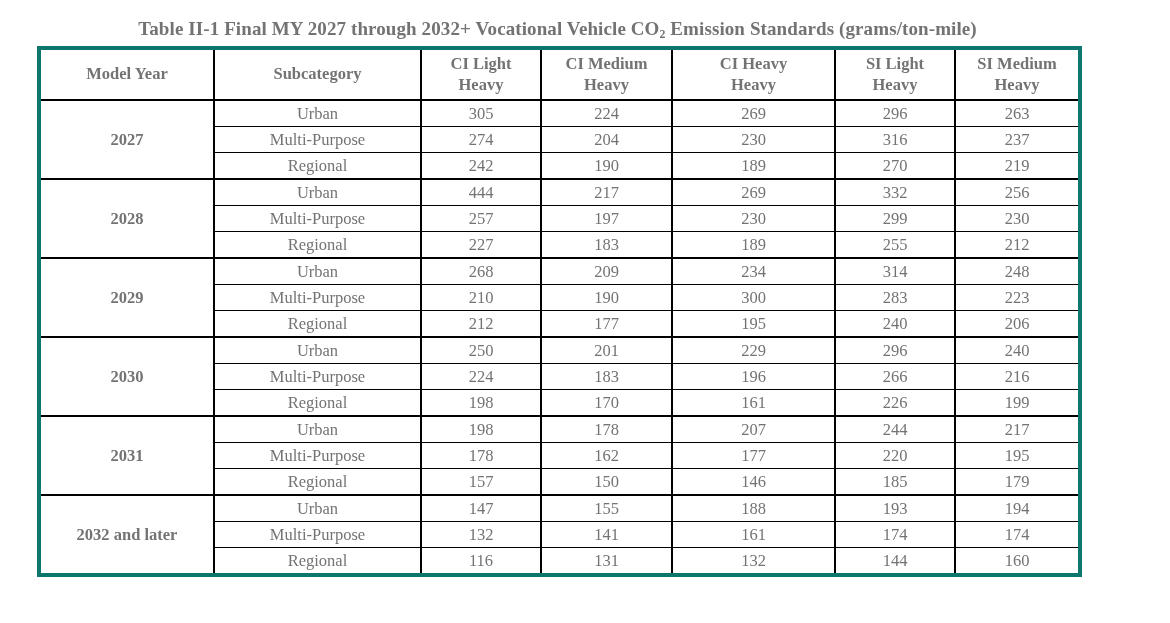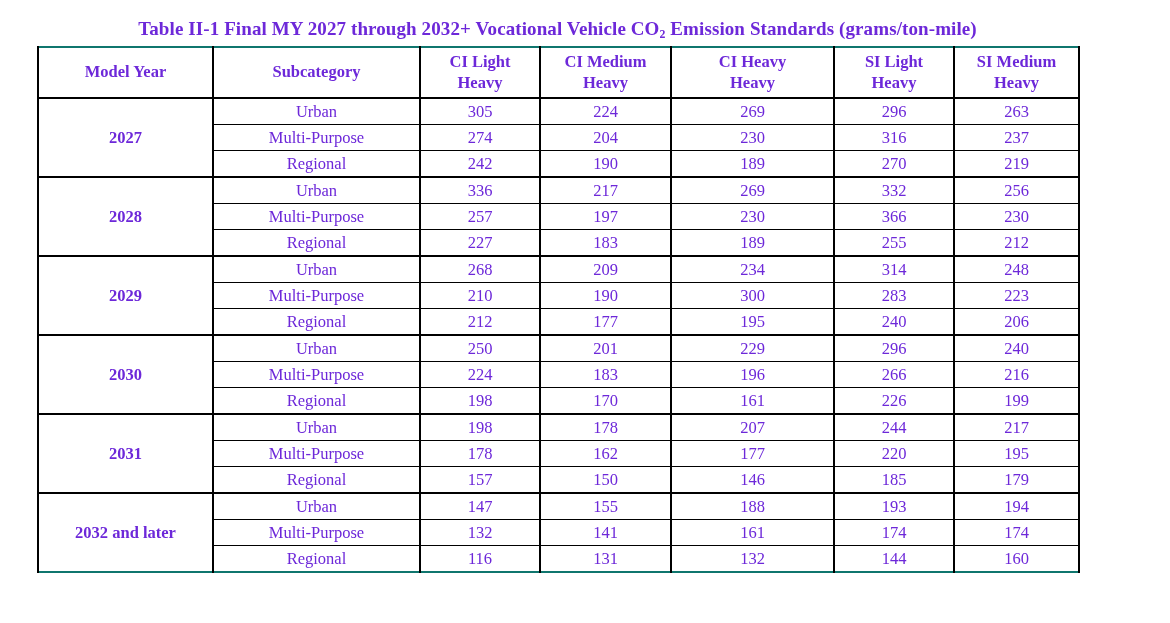--- a/index.html
+++ b/index.html
@@ -6,21 +6,21 @@
     margin: 0;
     padding: 0;
     background: #ffffff;
   }
   .page {
     position: relative;
     width: 1170px;
     height: 623px;
     background: #ffffff;
     font-family: "Liberation Serif", "DejaVu Serif", serif;
-    color: #6d28d9;
+    color: #737373;
     overflow: hidden;
   }
   .doc-title {
     position: absolute;
     top: 18px;
     left: 37px;
     width: 1041px;
     text-align: center;
     font-weight: bold;
     font-size: 19px;
@@ -31,21 +31,21 @@
     font-size: 0.62em;
     vertical-align: -0.25em;
   }
   table.std {
     position: absolute;
     top: 46px;
     left: 37px;
     width: 1041px;
     border-collapse: collapse;
     table-layout: fixed;
-    border: 2px solid #0f766e;
+    border: 4px solid #0f766e;
     padding-left: 36px;
   }
   table.std td, table.std th {
     border-left: 2px solid #000000;
     border-right: 2px solid #000000;
     border-top: 1px solid #000000;
     border-bottom: 1px solid #000000;
     text-align: center;
     vertical-align: middle;
     padding: 0;
@@ -143,32 +143,32 @@
         <td>242</td>
         <td>190</td>
         <td>189</td>
         <td>270</td>
         <td>219</td>
       </tr>
 
       <tr class="group-start">
         <td class="year" rowspan="3">2028</td>
         <td>Urban</td>
-        <td>336</td>
+        <td>444</td>
         <td>217</td>
         <td>269</td>
         <td>332</td>
         <td>256</td>
       </tr>
       <tr>
         <td>Multi-Purpose</td>
         <td>257</td>
         <td>197</td>
         <td>230</td>
-        <td>366</td>
+        <td>299</td>
         <td>230</td>
       </tr>
       <tr>
         <td>Regional</td>
         <td>227</td>
         <td>183</td>
         <td>189</td>
         <td>255</td>
         <td>212</td>
       </tr>

